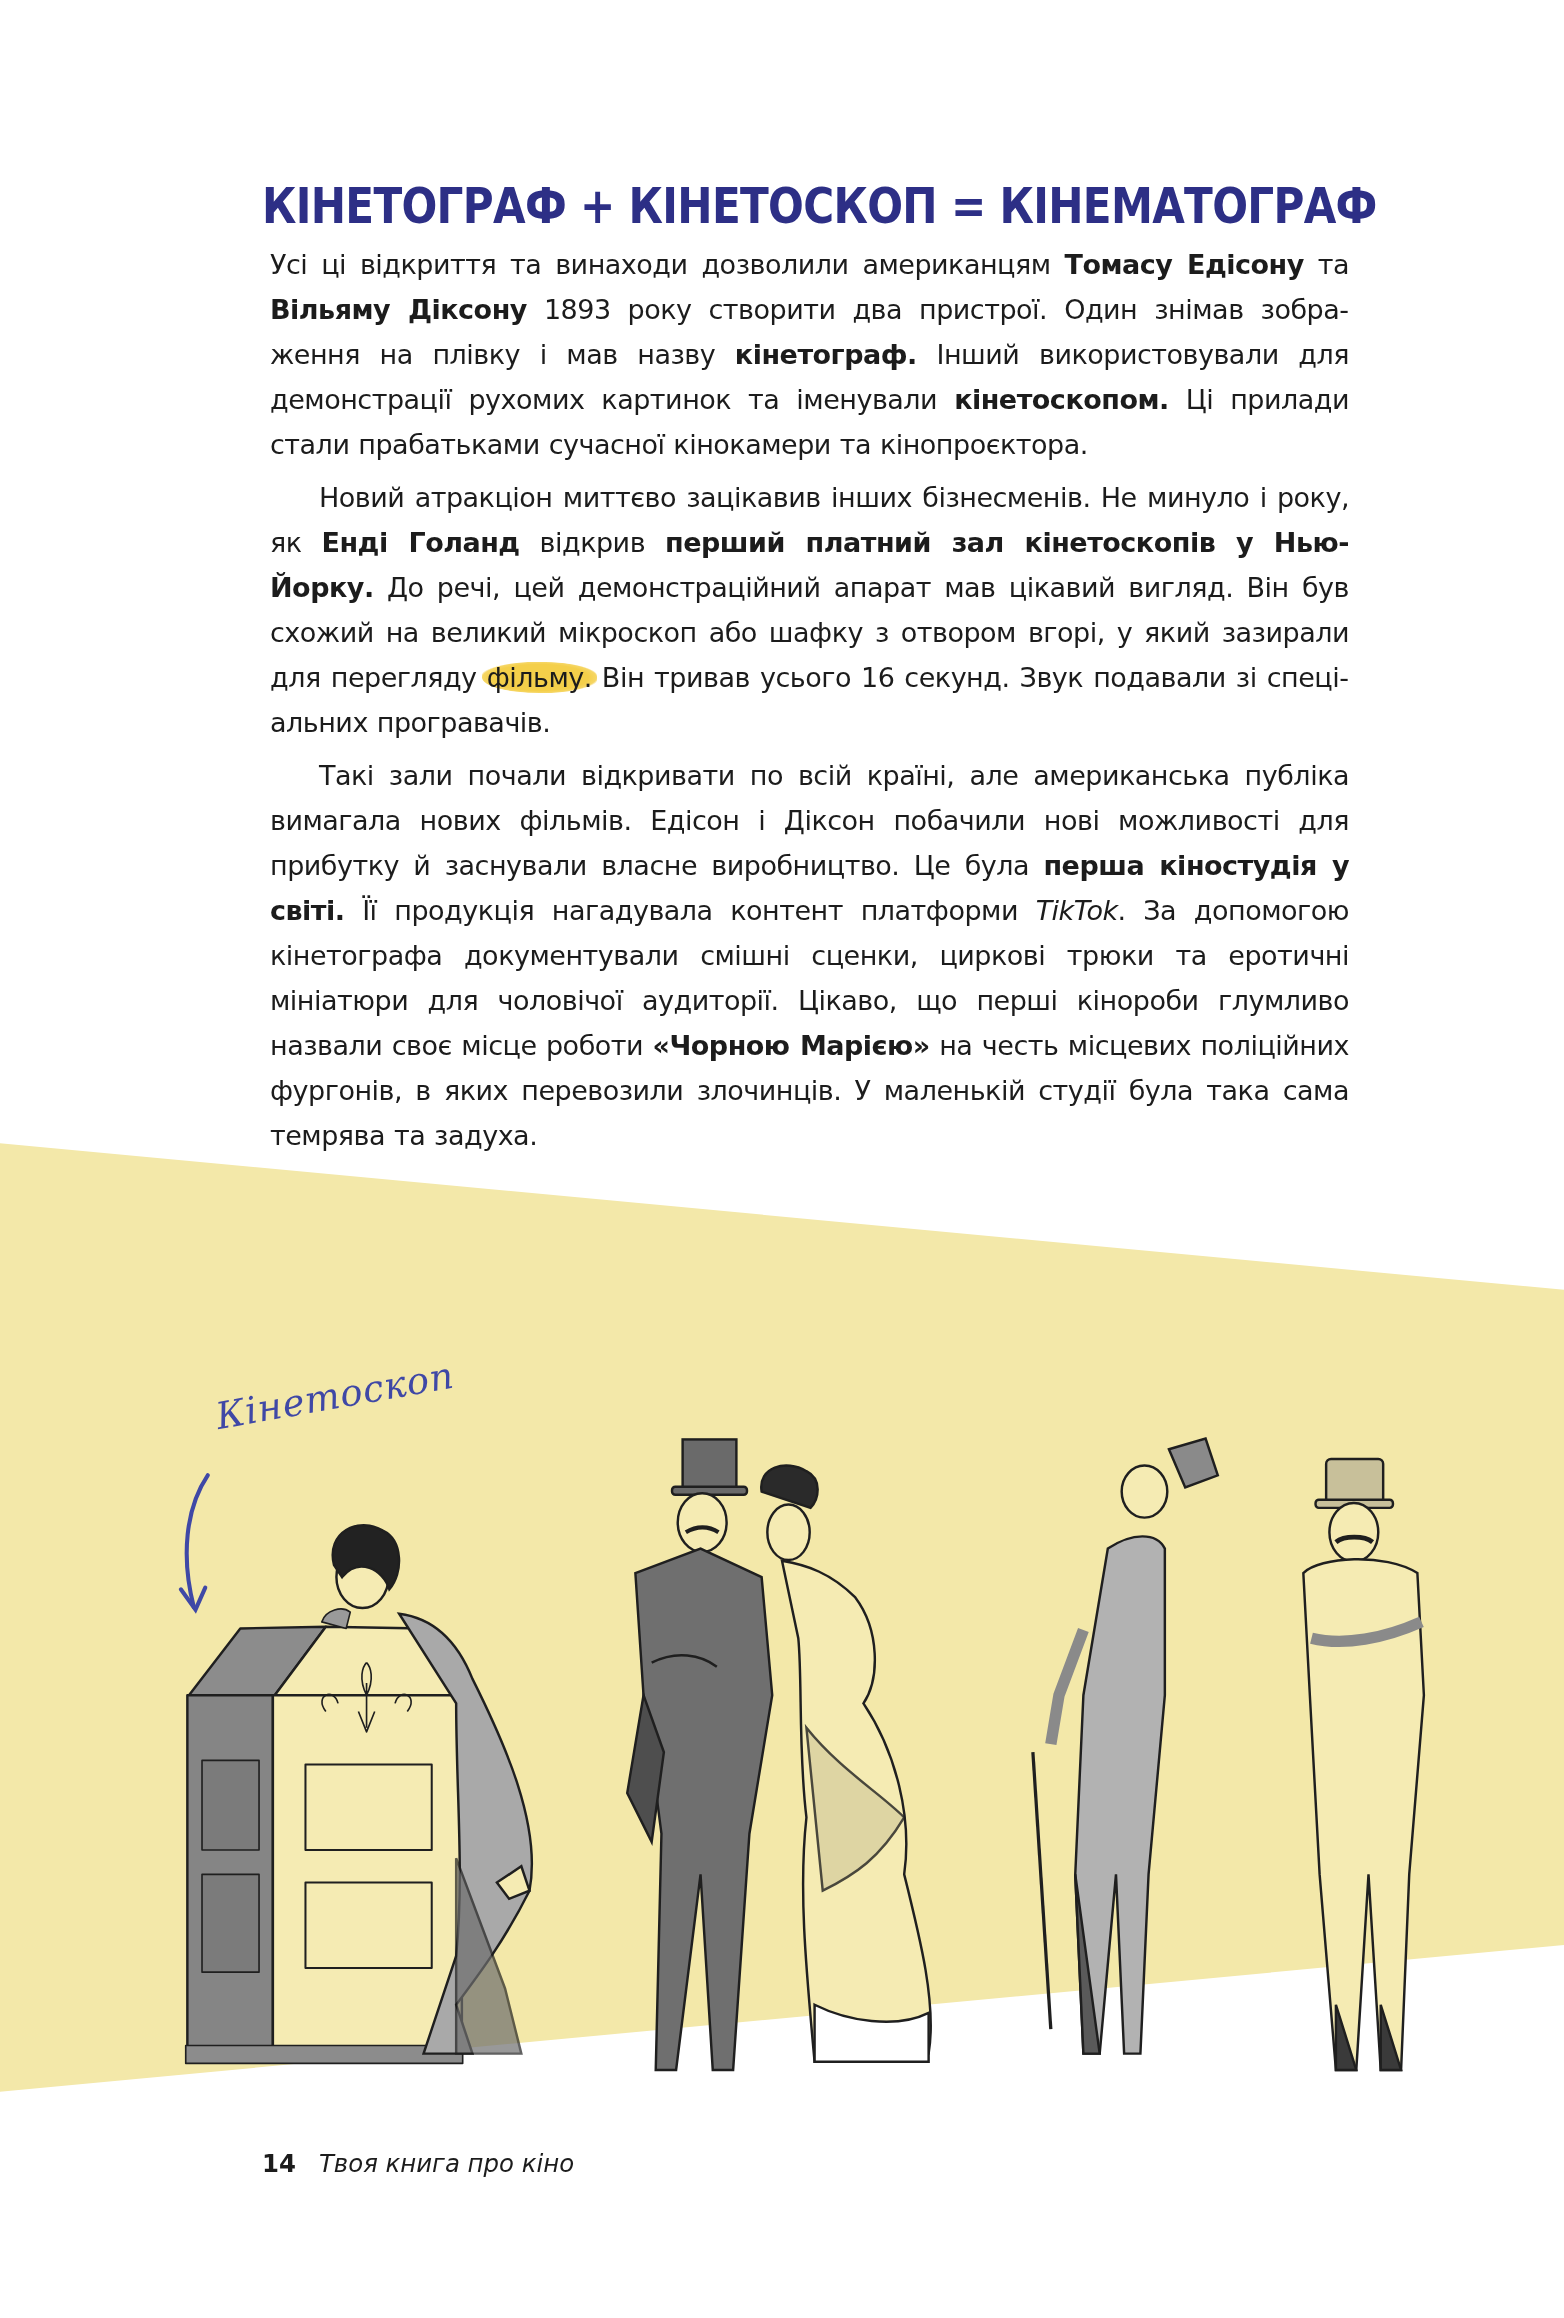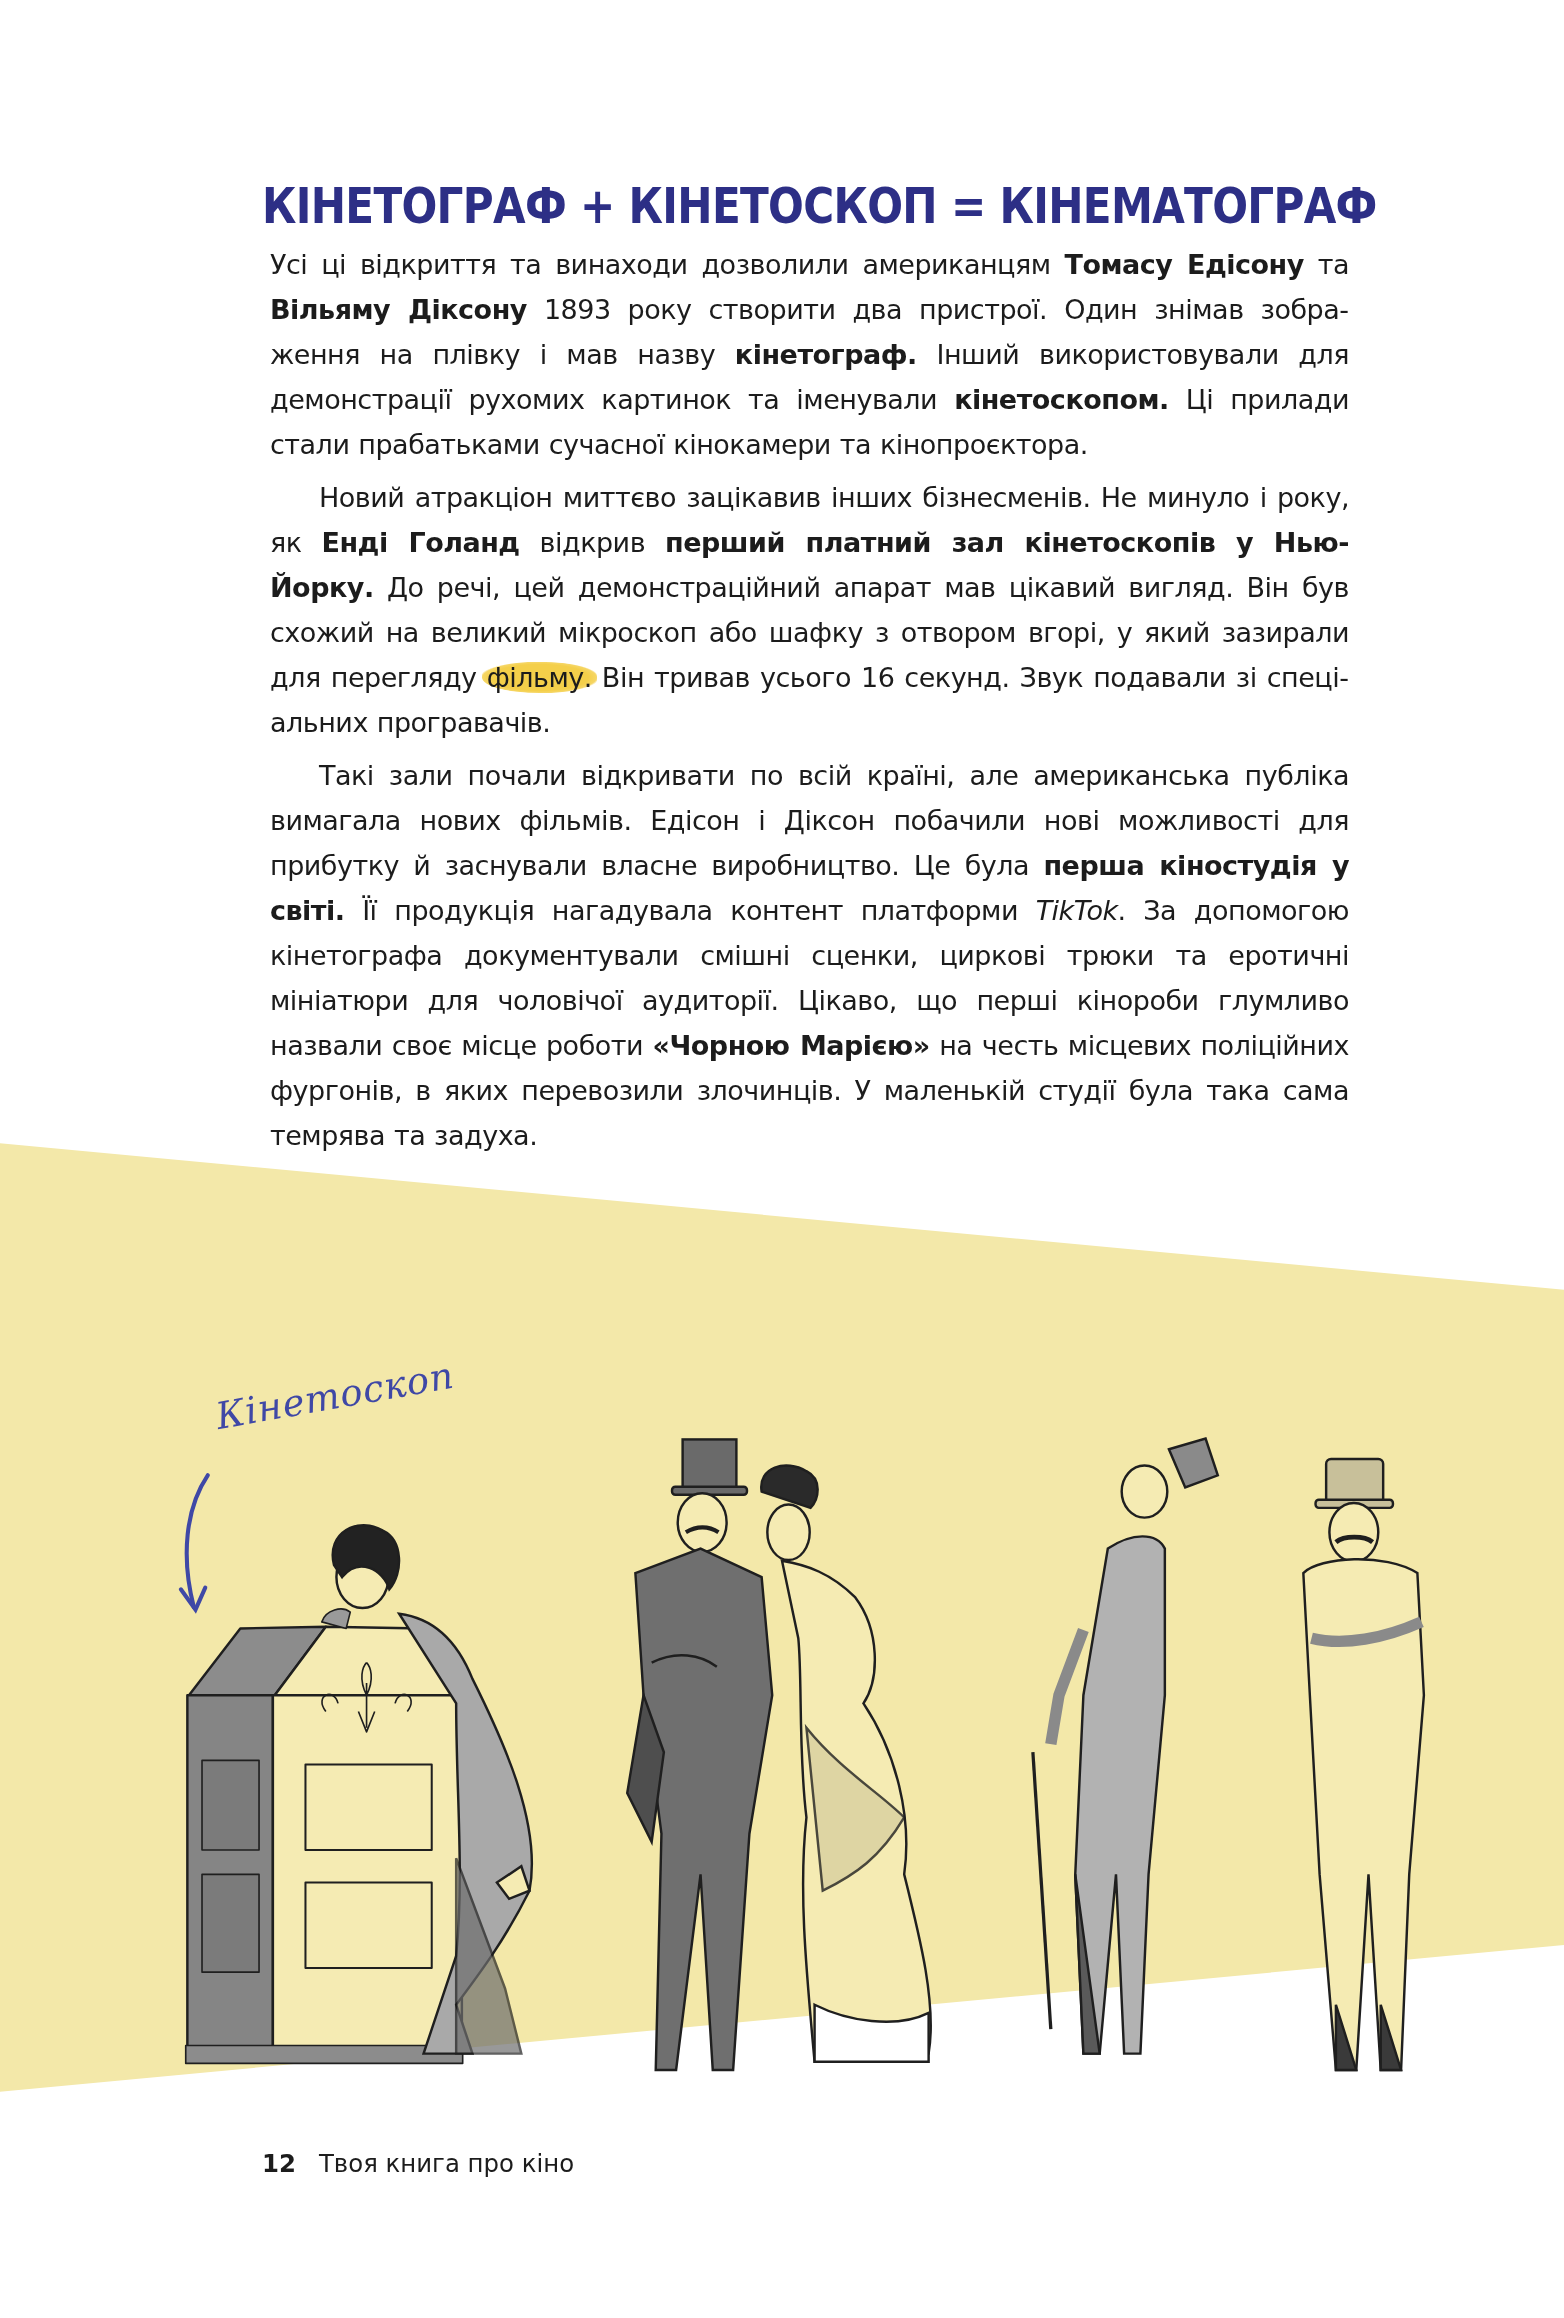--- a/index.html
+++ b/index.html
@@ -23,21 +23,21 @@
   .hl { background: radial-gradient(ellipse at center, #f4cf4a 60%, rgba(244,207,74,0.85) 70%, rgba(244,207,74,0) 74%); border-radius: 40% 45% 40% 50%; padding: 0 4.9px; margin: 0 -4.9px; }
 
   .illus { position: absolute; left: 0; top: 1304px; width: 1564px; height: 815px; z-index: 1; }
   .handwritten {
     position: absolute; left: 220px; top: 1395px; z-index: 3; font-family: "DejaVu Serif", serif; font-style: italic;
     font-size: 37px; color: #3f48a6; transform: rotate(-10deg); transform-origin: left bottom; letter-spacing: 0.8px;
   }
 
   .footer { position: absolute; left: 262px; top: 2149px; z-index: 2; display: flex; gap: 23px; align-items: baseline; }
   .footer .page-num { font-weight: bold; font-size: 24.4px; color: #1c1c1c; }
-  .footer .book-title { font-size: 24.4px; color: #1c1c1c; }
+  .footer .book-title { font-size: 24.4px; color: #1c1c1c; font-style: italic; }
 </style>
 </head>
 <body>
 
 <svg class="band" viewBox="0 0 1920 2846" preserveAspectRatio="none">
   <polygon points="0,1403 1920,1583 1920,2387 0,2567" fill="#f3e8a9"></polygon>
 </svg>
 
 <div class="article">
   <h1 class="heading">Кінетограф + кінетоскоп = кінематограф</h1>
@@ -111,16 +111,16 @@
     <rect x="1615" y="1840" width="95" height="10" rx="4" fill="#c8c09a"></rect>
     <ellipse cx="1662" cy="1880" rx="30" ry="36" fill="#f5ebb3"></ellipse>
     <path d="M1640,1892 C1650,1884 1675,1884 1685,1892" stroke-width="6" fill="none"></path>
     <path d="M1600,1930 C1620,1910 1700,1905 1740,1930 L1748,2080 L1730,2300 L1720,2540 L1695,2540 L1680,2300 L1665,2540 L1640,2540 L1620,2300 L1608,2080 Z" fill="#f5ebb3"></path>
     <path d="M1610,2010 C1650,2020 1700,2010 1745,1990" fill="none" stroke-width="14" stroke="#8a8a8a"></path>
     <path d="M1640,2460 L1665,2540 L1640,2540 Z M1695,2460 L1720,2540 L1695,2540 Z" fill="#3a3a3a"></path>
   </g>
 </svg>
 
 <div class="footer">
-  <span class="page-num">12</span>
+  <span class="page-num">14</span>
   <span class="book-title">Твоя книга про кіно</span>
 </div>
 
 
 </body></html>

